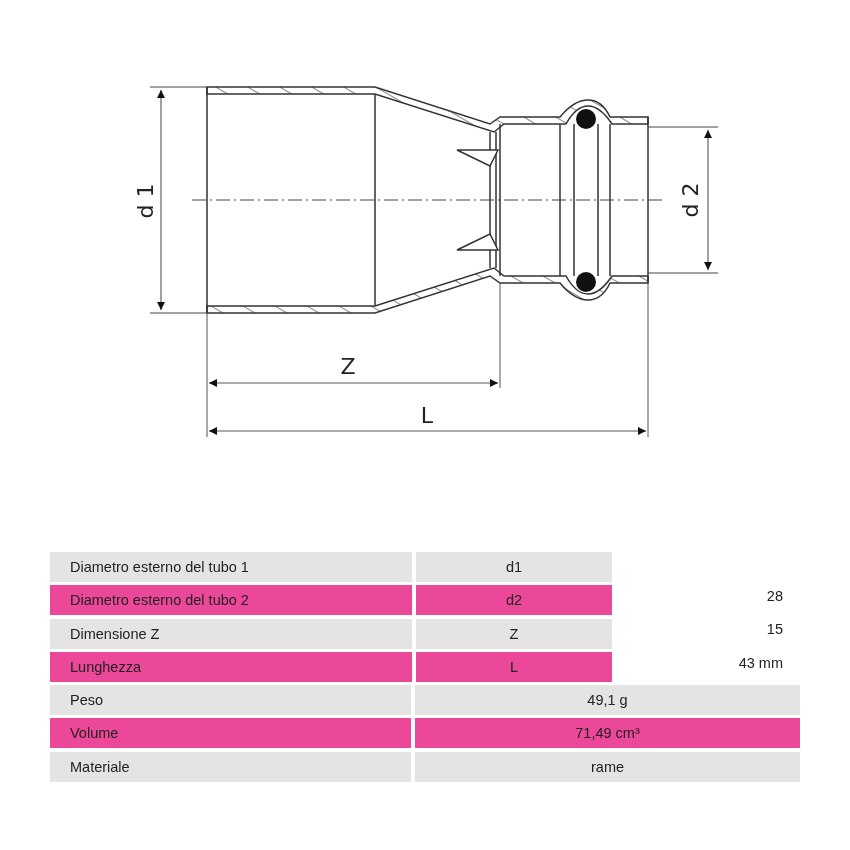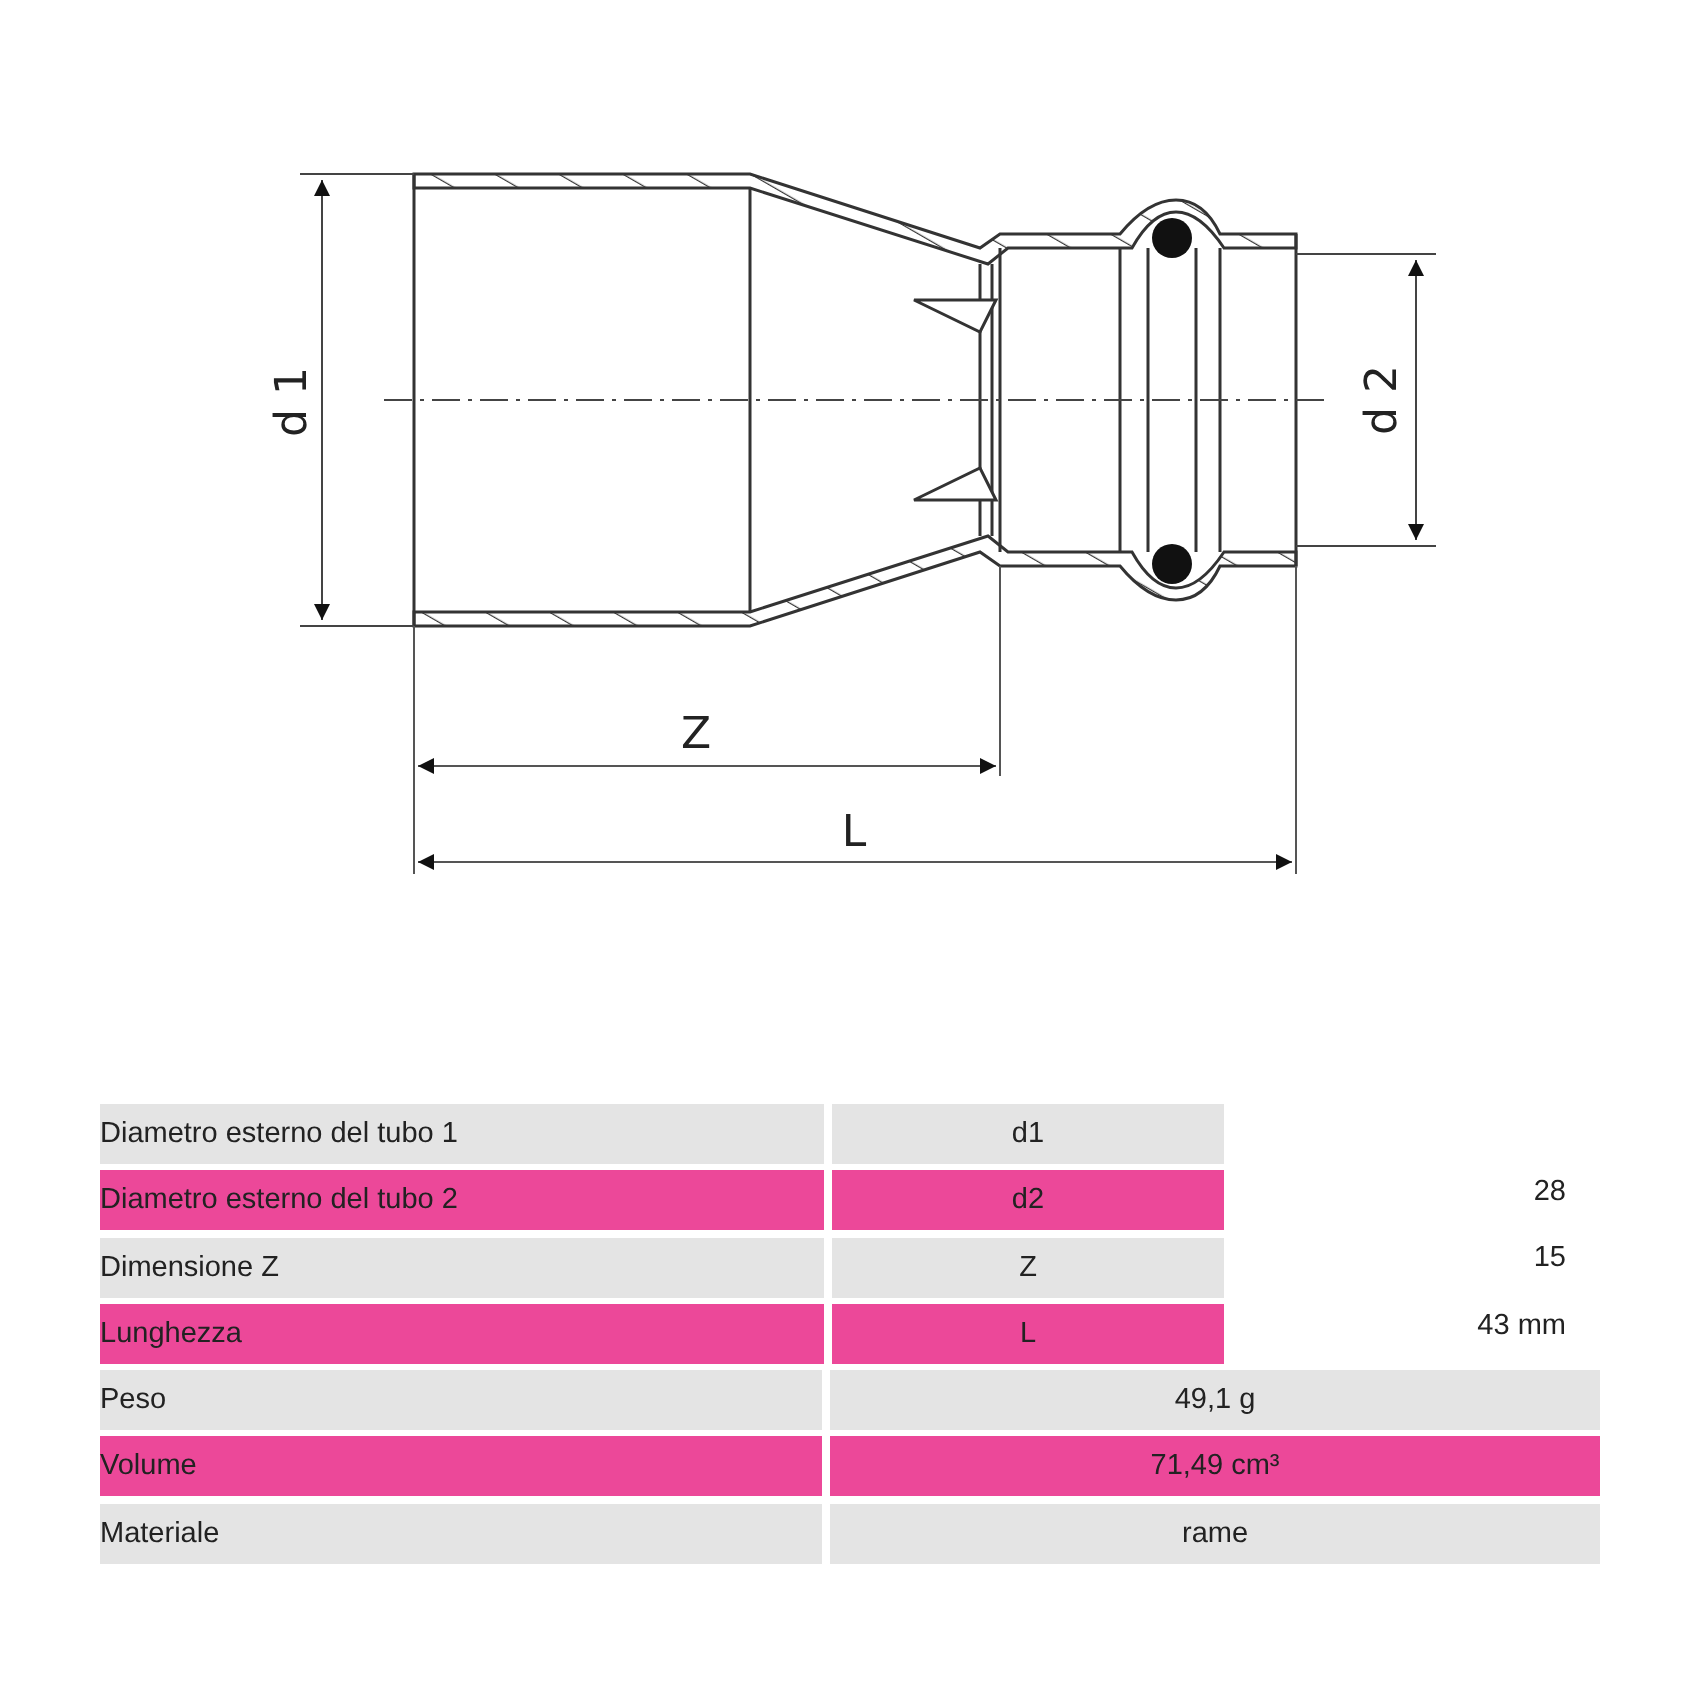--- a/index.html
+++ b/index.html
@@ -5,21 +5,21 @@
   html, body { margin:0; padding:0; background:#ffffff; }
   body { width:850px; height:850px; position:relative; overflow:hidden;
          font-family:"Liberation Sans", sans-serif; color:#222; }
   #drawing { position:absolute; left:0; top:0; width:850px; height:470px; }
   .dimtext { font-family:"DejaVu Sans", "Liberation Sans", sans-serif; font-size:22px; fill:#222; }
   #spec-table { position:absolute; left:50px; top:552px; width:750px; }
   .row { display:flex; height:30px; margin-bottom:3.3px; }
   .cell { display:flex; align-items:center; font-size:14.5px; color:#222; box-sizing:border-box; }
   .row.dark .cell { background:#e4e4e4; }
   .row.light .cell { background:#ec4899; }
-  .c-label { width:362px; padding-left:0; margin-right:4px; }
+  .c-label { width:362px; padding-left:20px; margin-right:4px; }
   .c-sym { width:196px; justify-content:center; margin-right:4px; }
   .c-val { width:173px; justify-content:flex-end; padding-right:6px;margin-top:44px; }
   .c-span { width:386px; justify-content:center; }
 </style>
 </head>
 <body>
 
 <svg id="drawing" viewBox="0 0 850 470" xmlns="http://www.w3.org/2000/svg">
   <defs>
     <pattern id="hatch" patternUnits="userSpaceOnUse" width="16" height="16" patternTransform="rotate(-60)">

